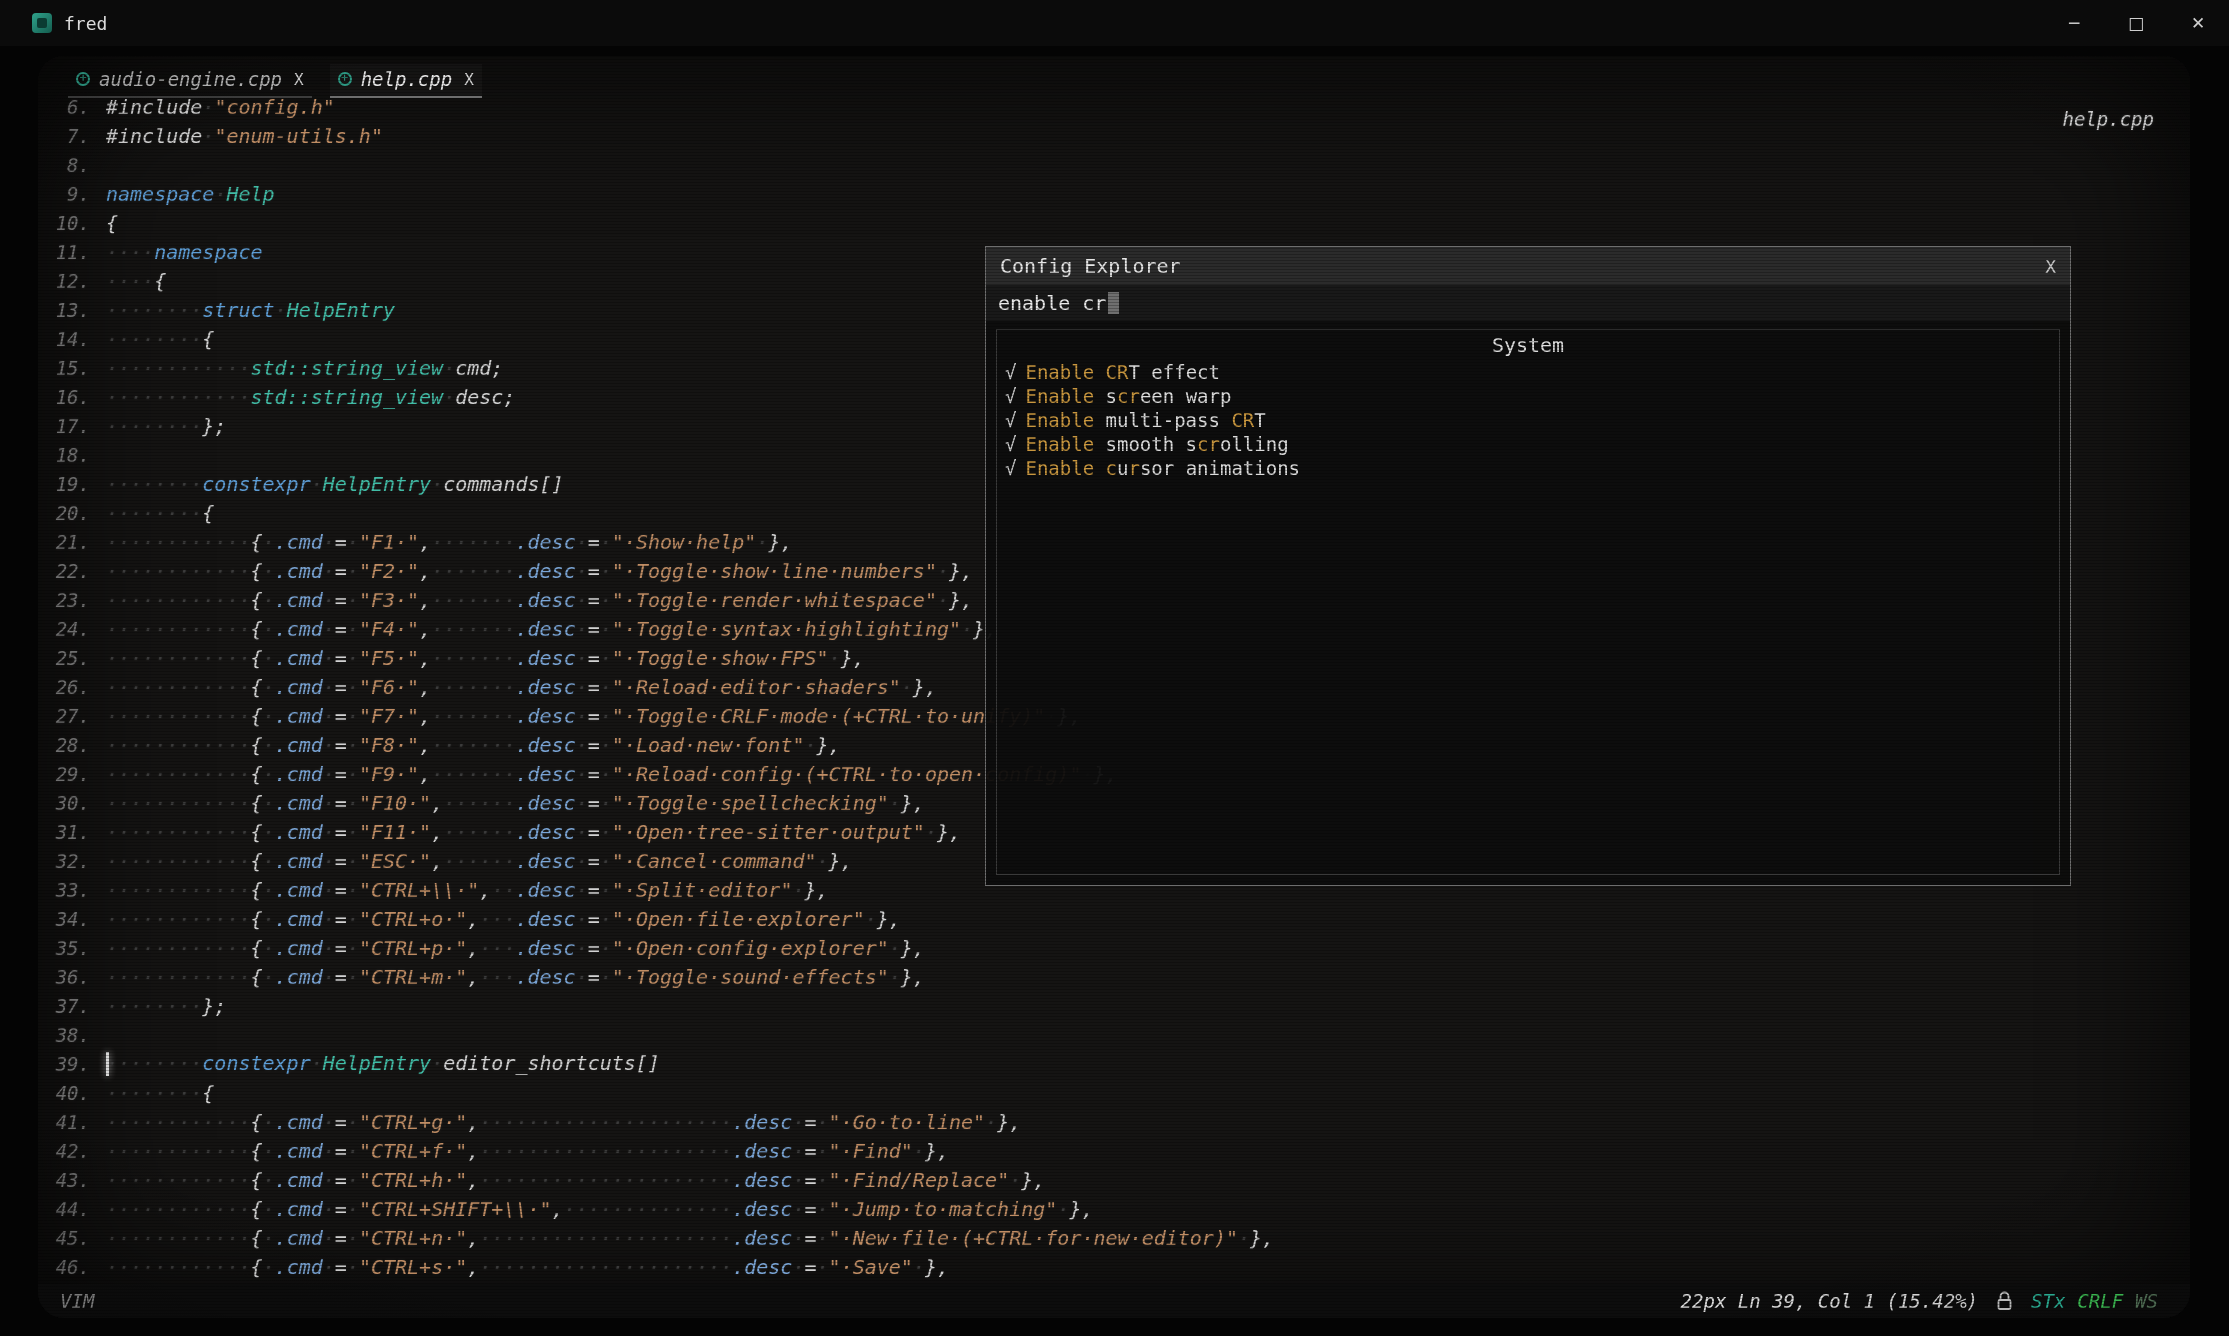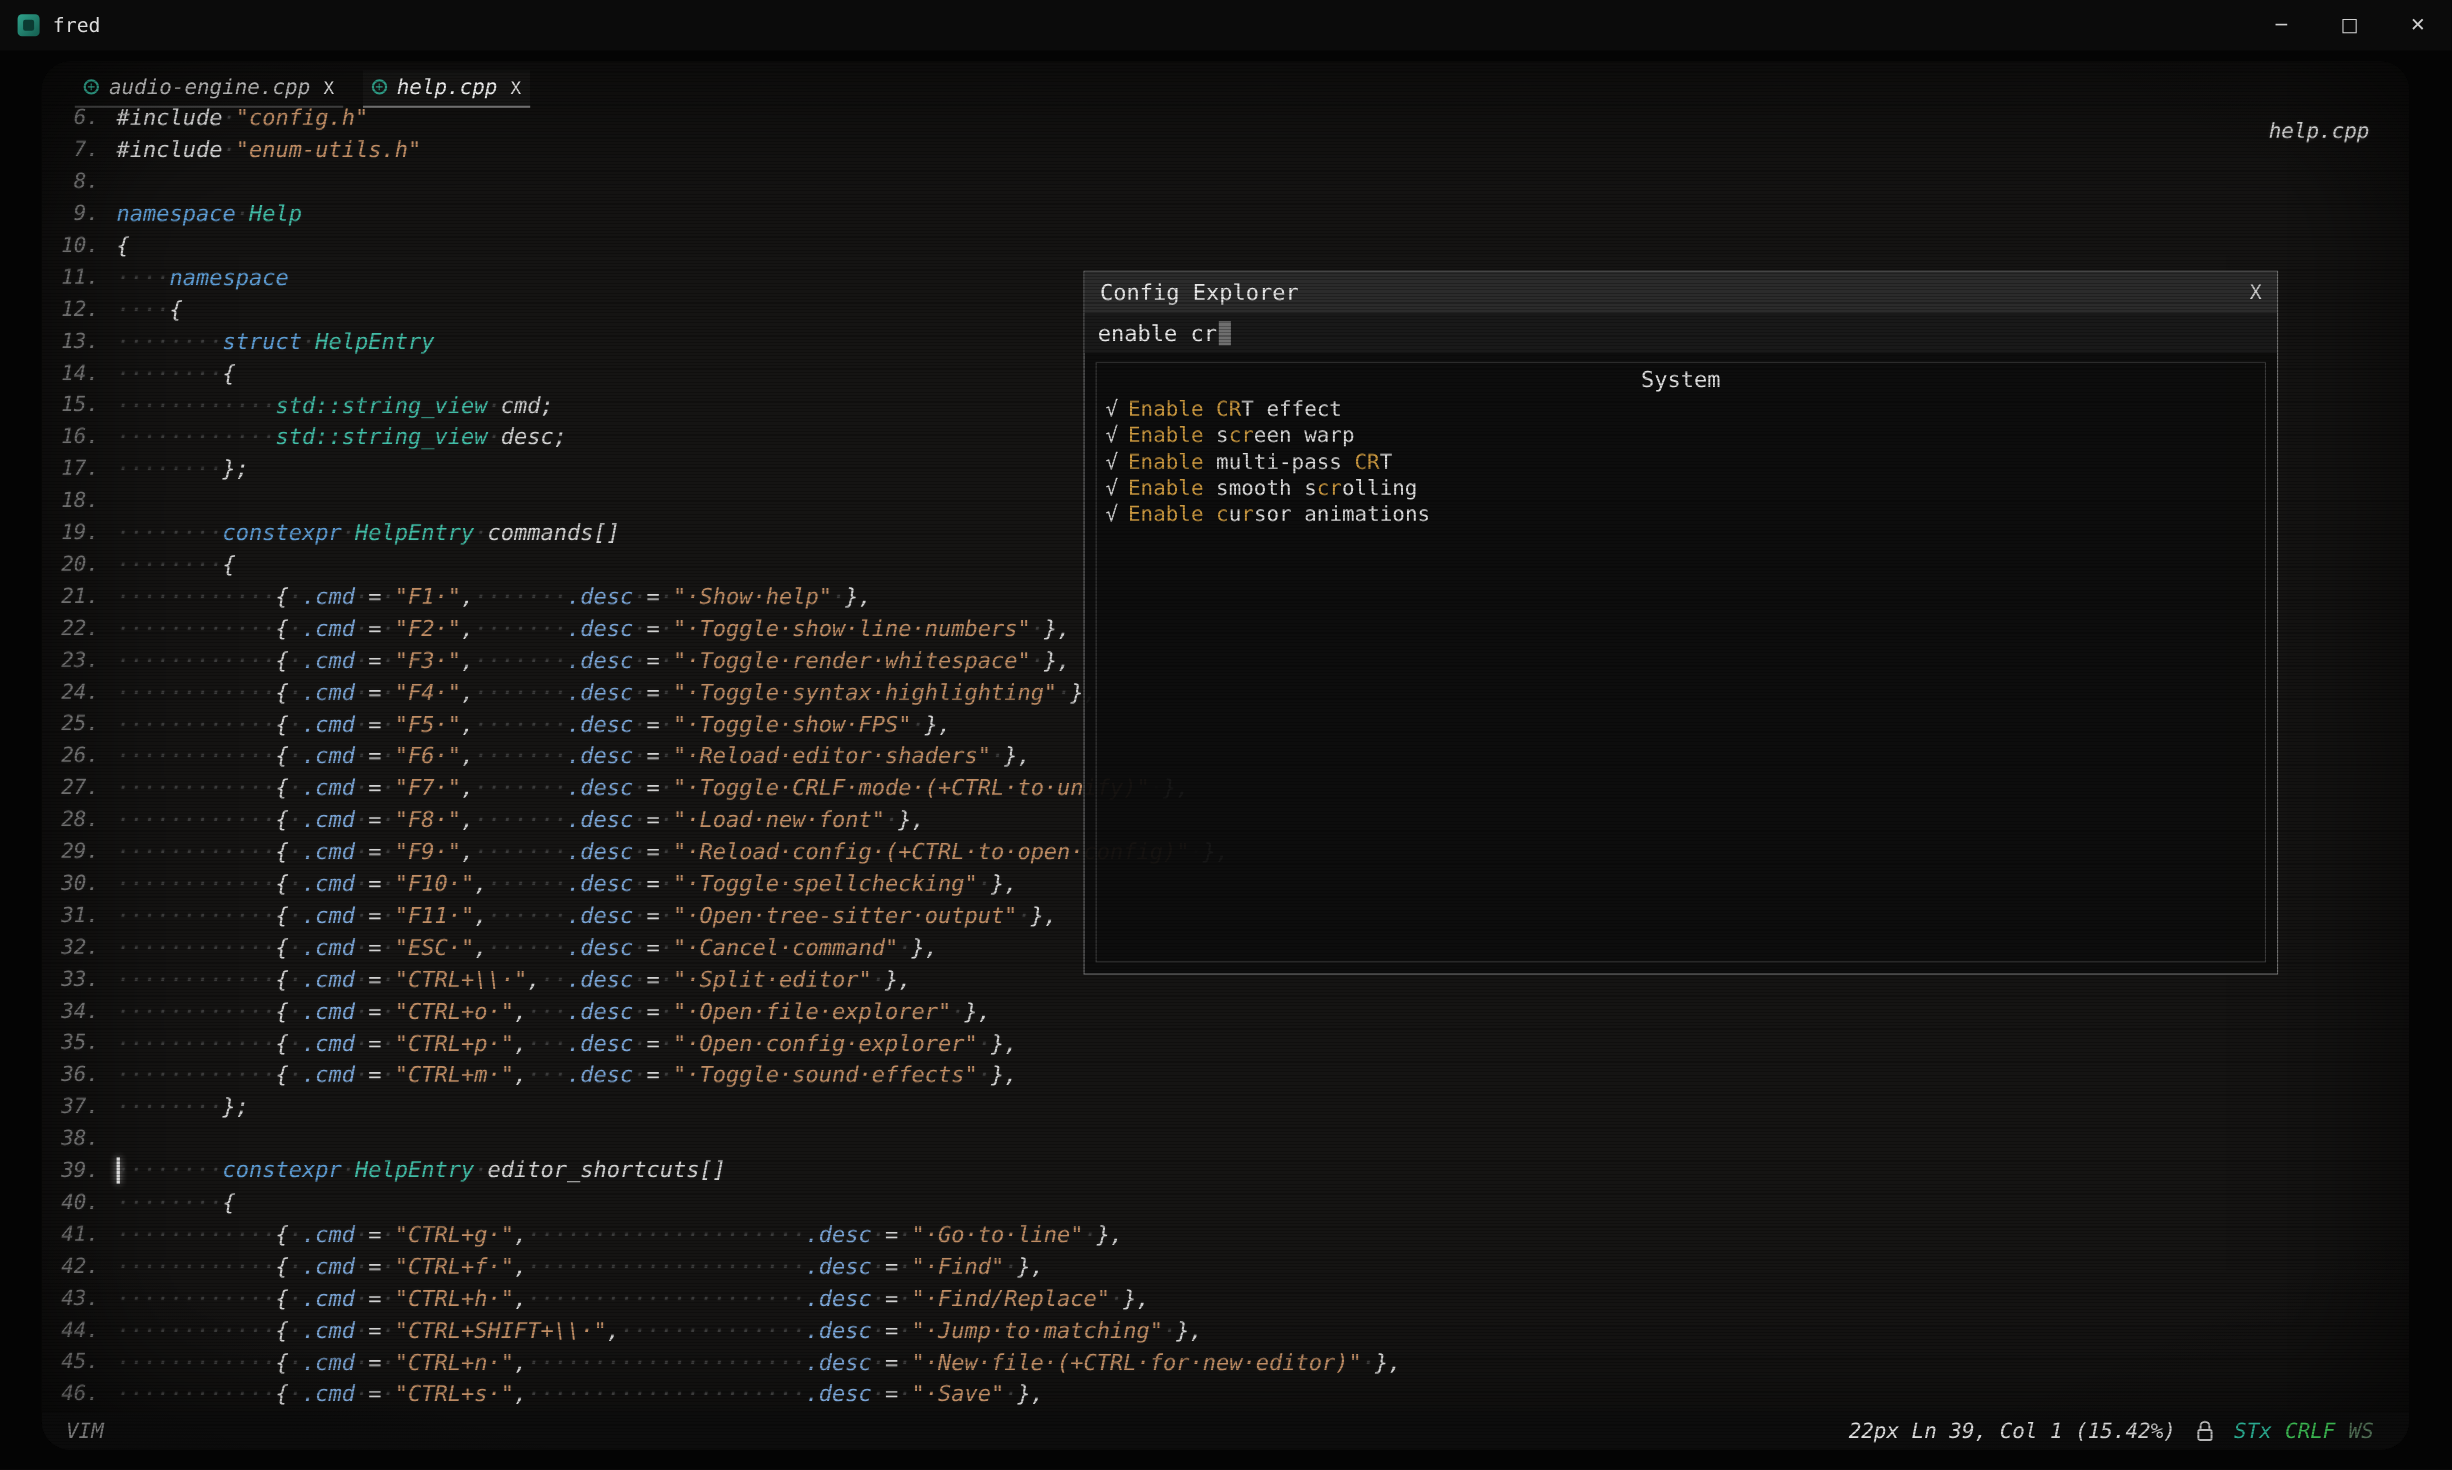--- a/index.html
+++ b/index.html
@@ -1,21 +1,21 @@
 <!DOCTYPE html>
 <html><head>
 <meta charset="utf-8">
 <style>
   * { margin:0; padding:0; box-sizing:border-box; }
   html,body { width:2229px; height:1336px; overflow:hidden; }
   body { background:#040404; position:relative; font-family:"DejaVu Sans Mono", monospace; }
 
   
   .titlebar { position:absolute; top:0; left:0; right:0; height:46px; background:#0b0b0b;
-              display:flex; align-items:center; padding-left:16px; z-index:50; }
+              display:flex; align-items:center; padding-left:32px; z-index:50; }
   .app-icon { width:20px; height:20px; border-radius:4px; margin-right:12px;
               background:linear-gradient(135deg,#2fa38c,#145c4e); position:relative; }
   .app-icon::after { content:""; position:absolute; inset:5px; background:#0b3b32; border-radius:2px; }
   .titlebar-title { color:#dcdcdc; font-size:18px; }
   .win-controls { margin-left:auto; display:flex; height:100%; }
   .win-btn { width:62px; height:100%; display:flex; align-items:center; justify-content:center;
              color:#cfcfcf; font-size:17px; font-family:"DejaVu Sans", sans-serif; }
 
   
   .screen { position:absolute; left:38px; top:56px; width:2152px; height:1262px;

